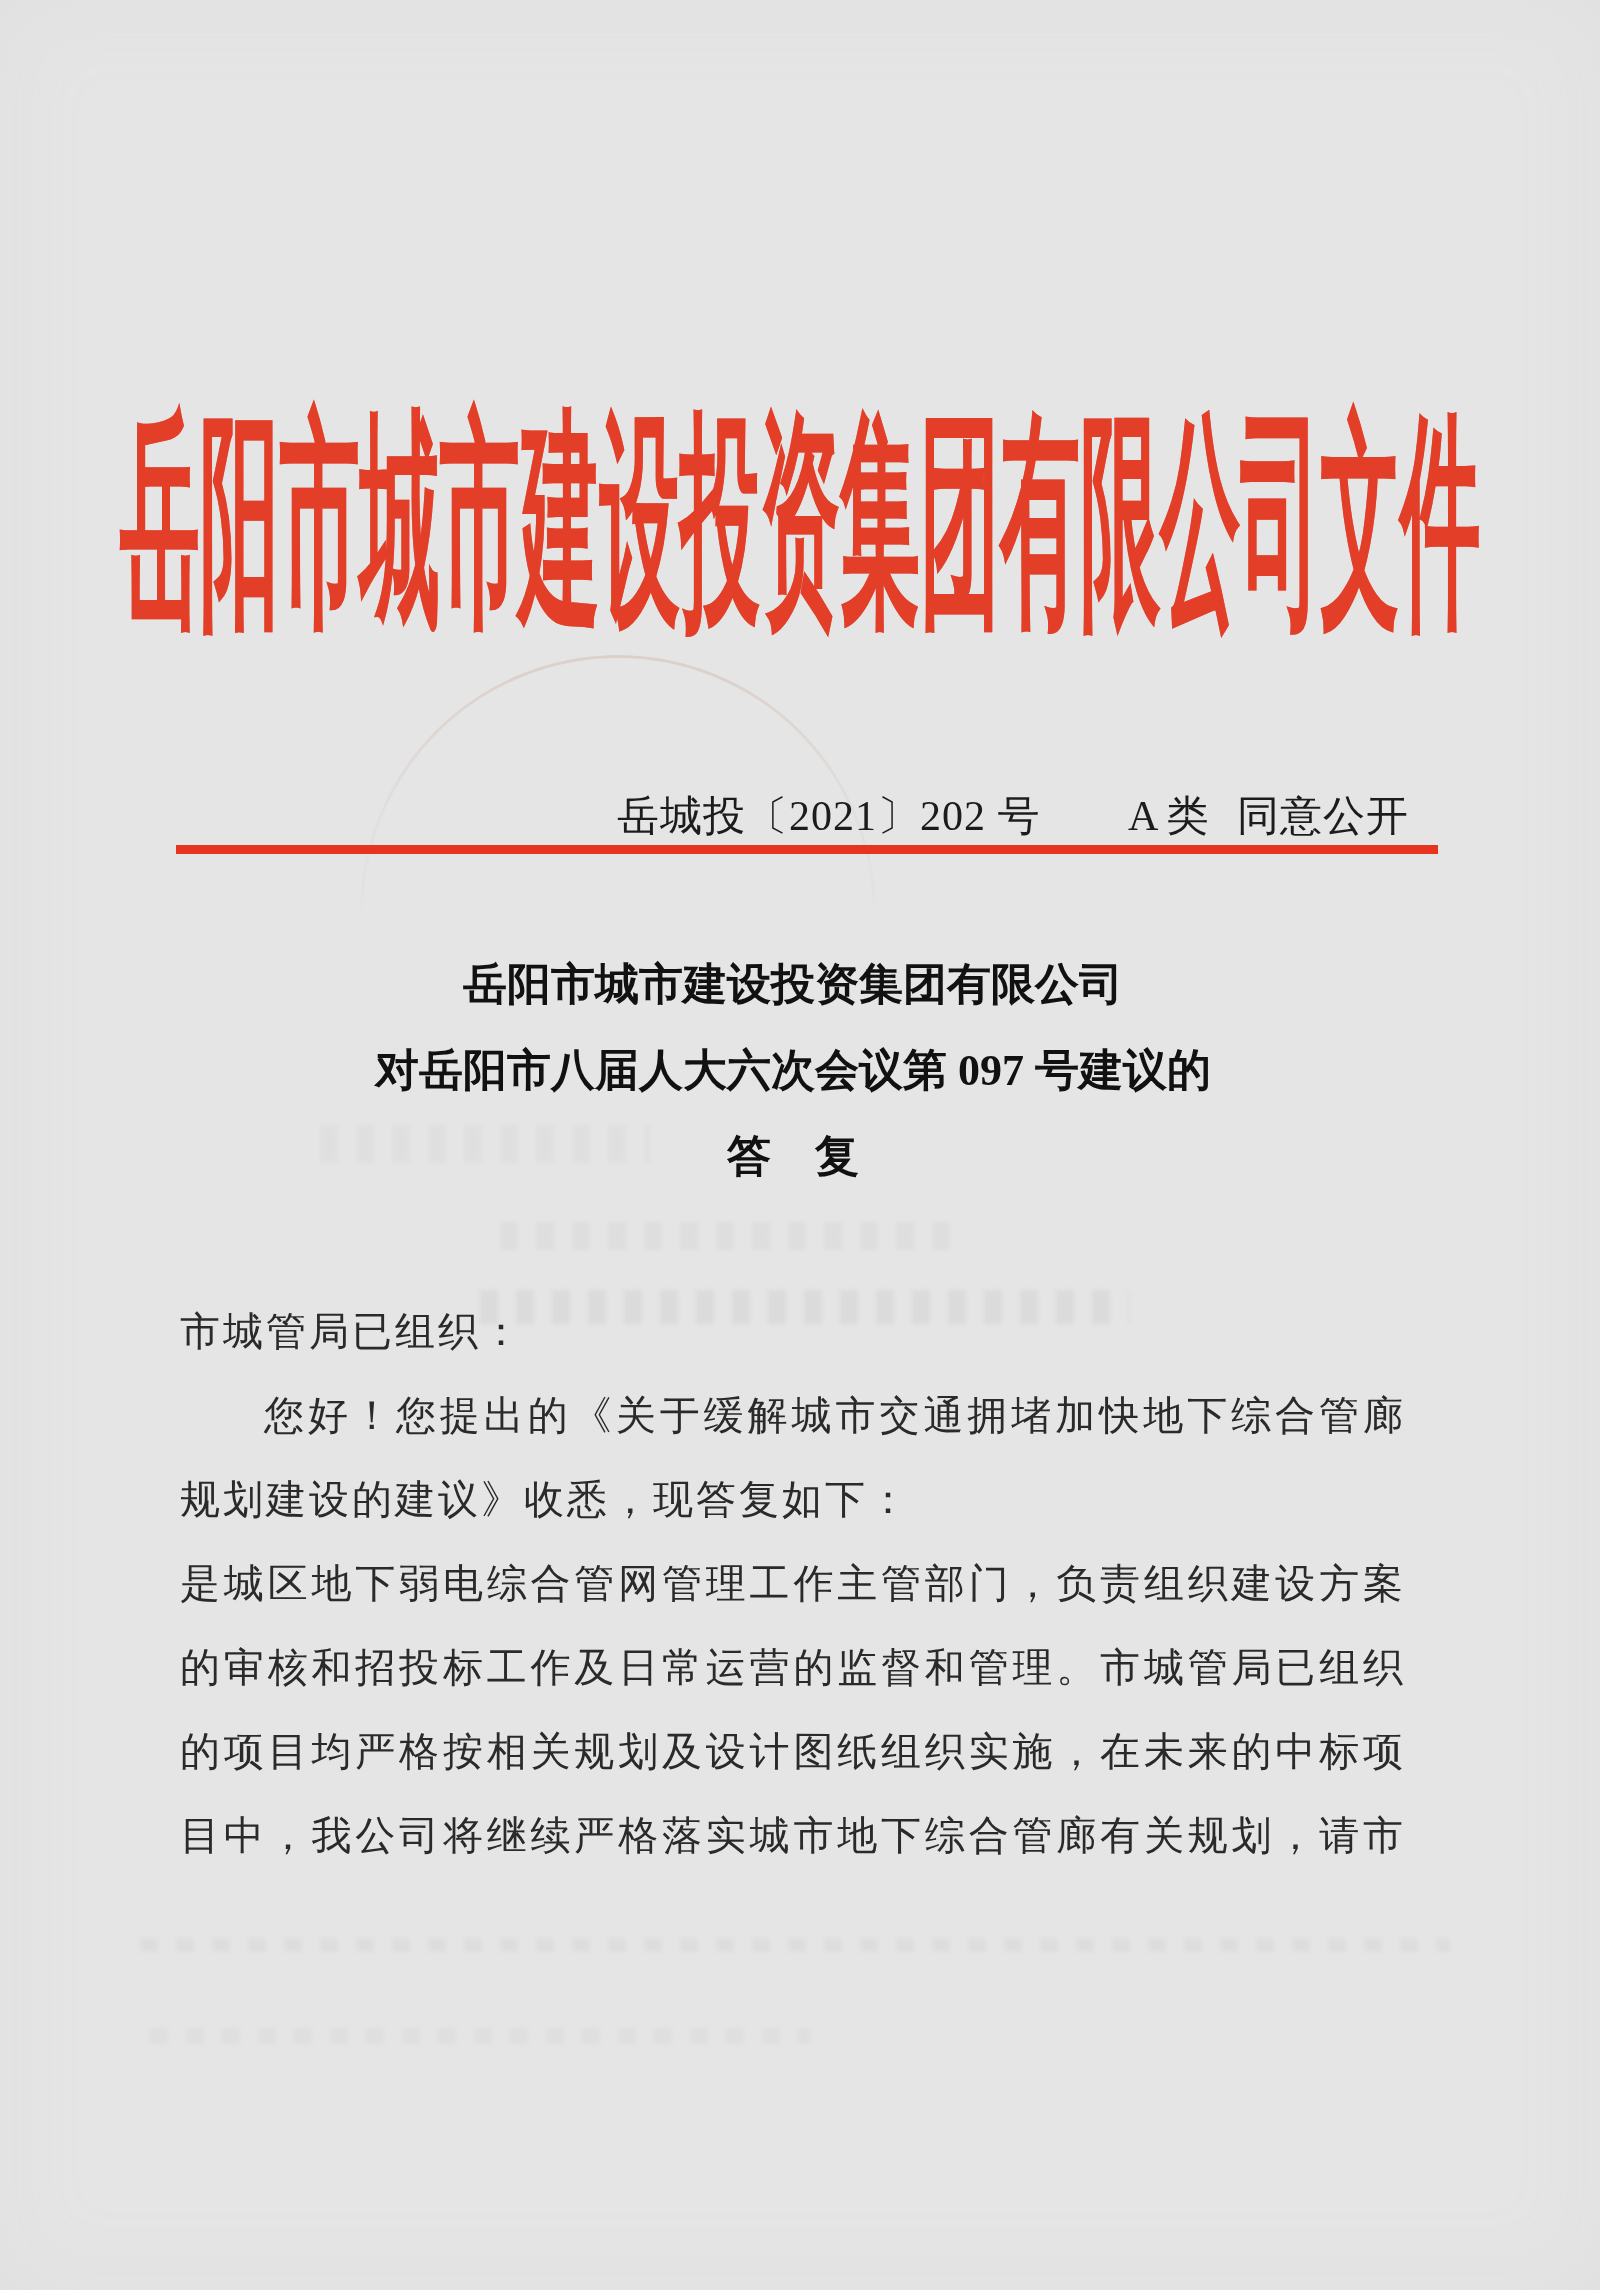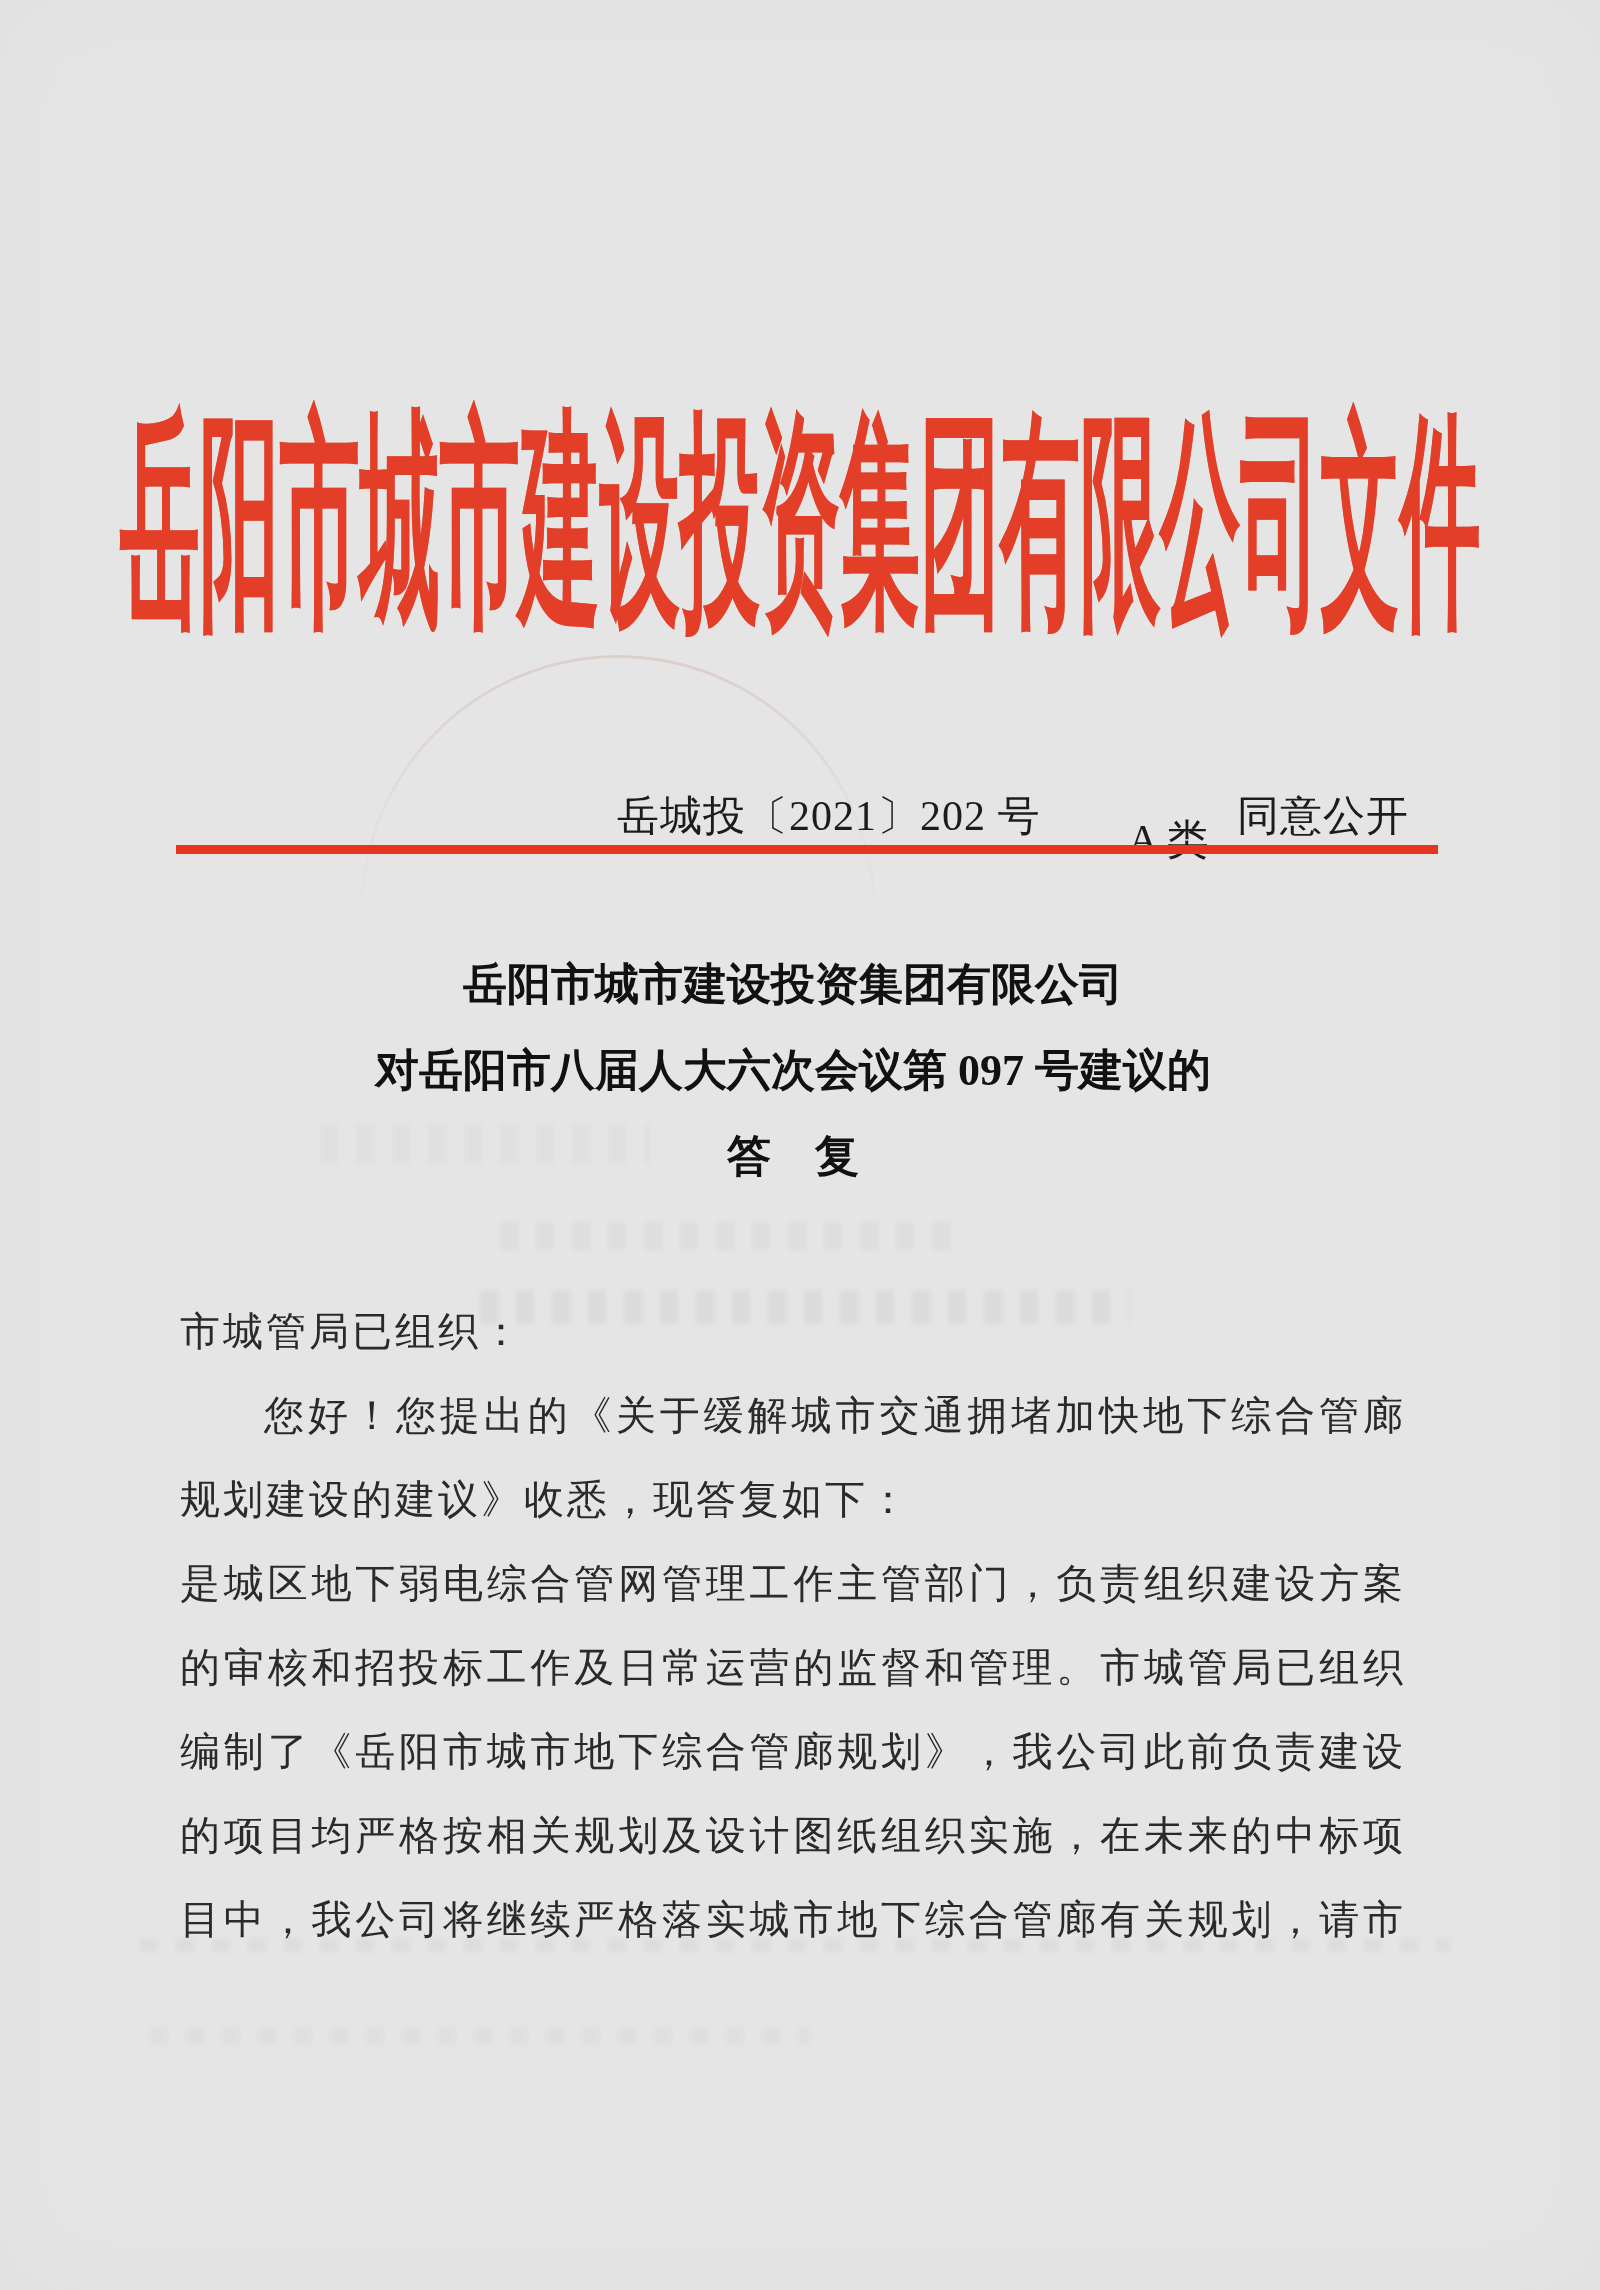--- a/index.html
+++ b/index.html
@@ -28,21 +28,21 @@
     white-space: nowrap;
     color: #e23e28;
     transform: scaleX(0.345);
     transform-origin: center center;
     text-shadow: 0 0 1px rgba(210,50,25,0.55);
   }
 
   
   .ref-row { position: absolute; top: 793px; left: 0; width: 1600px; height: 46px; font-size: 42px; line-height: 46px; color: #1c1c1c; }
   .ref-number   { position: absolute; left: 617px; letter-spacing: 1px; }
-  .ref-category { position: absolute; left: 1128px; margin-top: 24px; }
+  .ref-category { position: absolute; left: 1128px; }
   .ref-disclosure { position: absolute; left: 1237px; letter-spacing: 1px; }
 
   
   .red-rule { position: absolute; left: 176px; top: 845px; width: 1262px; height: 9px; background: #e73420; }
 
   
   .doc-title {
     position: absolute; left: 180px; top: 942px; width: 1226px;
     text-align: center; color: #111;
     font-weight: bold; font-size: 44px;
@@ -98,21 +98,20 @@
     <div class="t-line">对岳阳市八届人大六次会议第 097 号建议的</div>
     <div class="t-line">答　复</div>
   </div>
 
   <div class="body-text">
     <div class="b-line">市城管局已组织：</div>
     <div class="b-line full indent">您好！您提出的《关于缓解城市交通拥堵加快地下综合管廊</div>
     <div class="b-line">规划建设的建议》收悉，现答复如下：</div>
     <div class="b-line full">是城区地下弱电综合管网管理工作主管部门，负责组织建设方案</div>
     <div class="b-line full">的审核和招投标工作及日常运营的监督和管理。市城管局已组织</div>
-    <div class="b-line full">编制了《岳阳市城市地下综合管廊规划》，我公司此前负责建设</div>
     <div class="b-line full">的项目均严格按相关规划及设计图纸组织实施，在未来的中标项</div>
     <div class="b-line full">目中，我公司将继续严格落实城市地下综合管廊有关规划，请市</div>
   </div>
 
   <div class="bleed bleed-1"></div>
   <div class="bleed bleed-2"></div>
   <div class="bleed bleed-3"></div>
   <div class="bleed bleed-4"></div>
   <div class="bleed bleed-5"></div>
 

